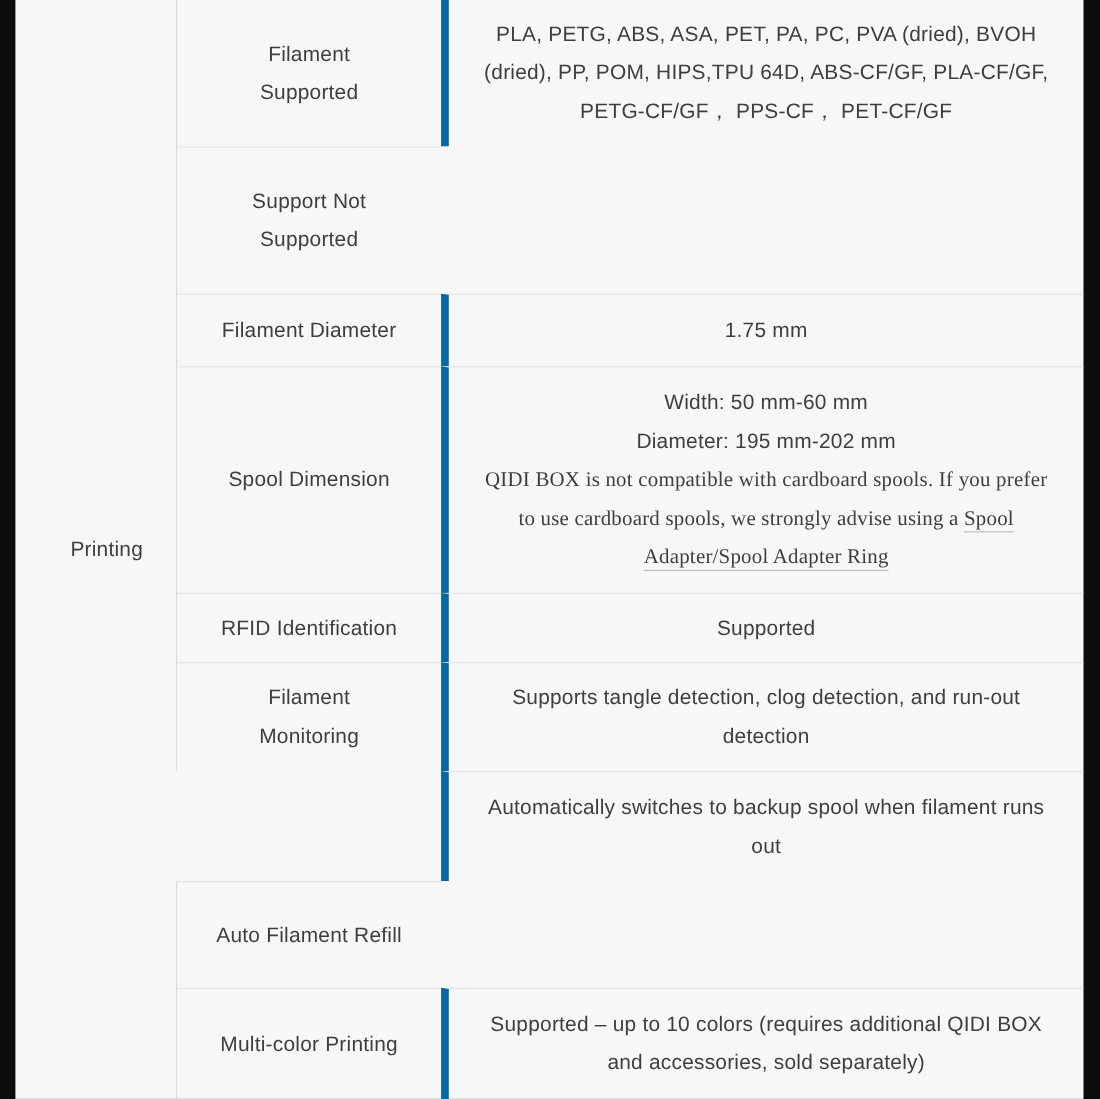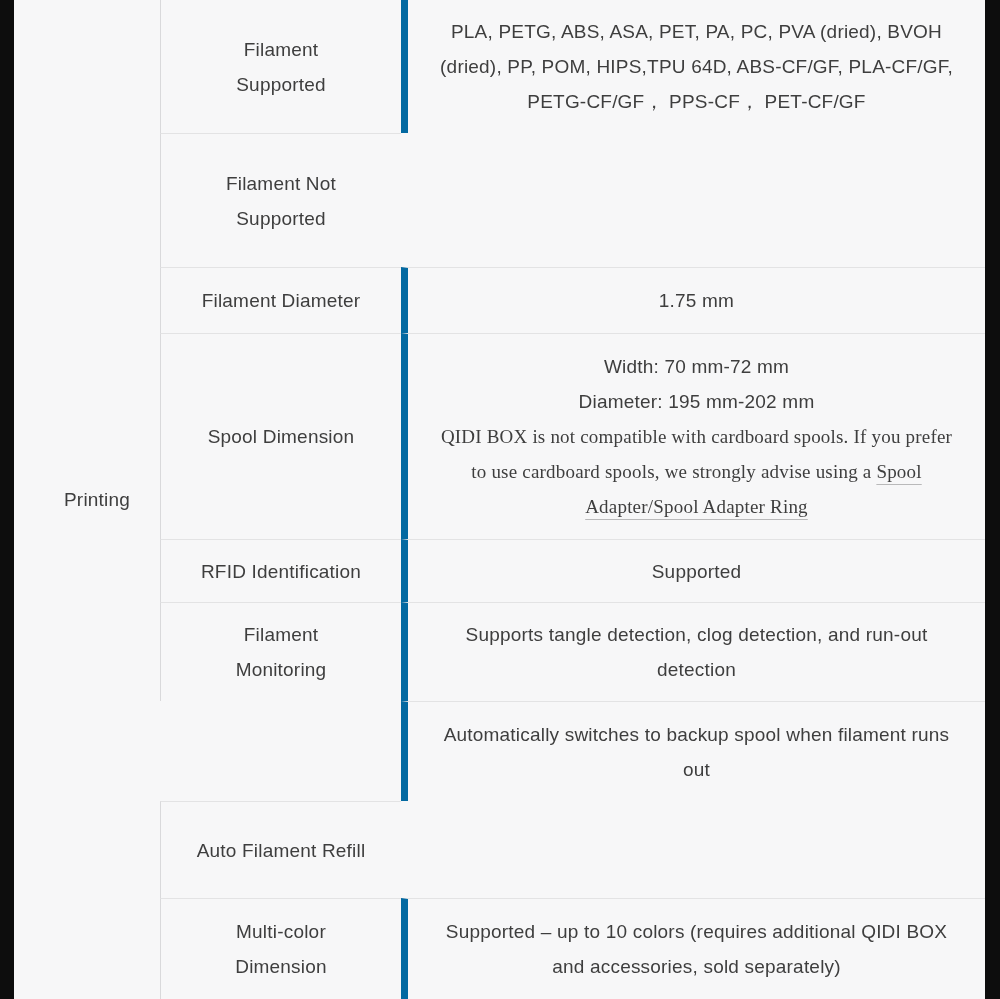--- a/index.html
+++ b/index.html
@@ -71,36 +71,36 @@
 
     <div class="cell label-cell">
       <div>Filament</div>
       <div>Supported</div>
     </div>
     <div class="cell value-cell">
       <div>PLA, PETG, ABS, ASA, PET, PA, PC, PVA (dried), BVOH (dried), PP, POM, HIPS,TPU 64D, ABS-CF/GF, PLA-CF/GF, PETG-CF/GF， PPS-CF， PET-CF/GF</div>
     </div>
 
     <div class="cell label-cell bt">
-      <div>Filament Not</div>
+      <div>Support Not</div>
       <div>Supported</div>
     </div>
 
     <div class="cell label-cell bt">
       <div>Filament Diameter</div>
     </div>
     <div class="cell value-cell bt">
       <div>1.75 mm</div>
     </div>
 
     <div class="cell label-cell bt">
       <div>Spool Dimension</div>
     </div>
     <div class="cell value-cell bt">
-      <div>Width: 70 mm-72 mm</div>
+      <div>Width: 50 mm-60 mm</div>
       <div>Diameter: 195 mm-202 mm</div>
       <div class="spool-note"><span>QIDI BOX is not compatible with cardboard spools. If you prefer to use cardboard spools, we strongly advise using a </span><a class="spool-link">Spool Adapter/Spool Adapter Ring</a></div>
     </div>
 
     <div class="cell label-cell bt">
       <div>RFID Identification</div>
     </div>
     <div class="cell value-cell bt">
       <div>Supported</div>
     </div>
@@ -114,21 +114,21 @@
     </div>
 
     <div class="cell value-cell bt">
       <div>Automatically switches to backup spool when filament runs out</div>
     </div>
     <div class="cell label-cell bt">
       <div>Auto Filament Refill</div>
     </div>
 
     <div class="cell label-cell bt">
-      <div>Multi-color Dimension</div>
+      <div>Multi-color Printing</div>
     </div>
     <div class="cell value-cell bt">
       <div>Supported – up to 10 colors (requires additional QIDI BOX and accessories, sold separately)</div>
     </div>
 
     <div class="cell label-cell bt">
       <div>Filament Drying</div>
     </div>
 
   </div>

